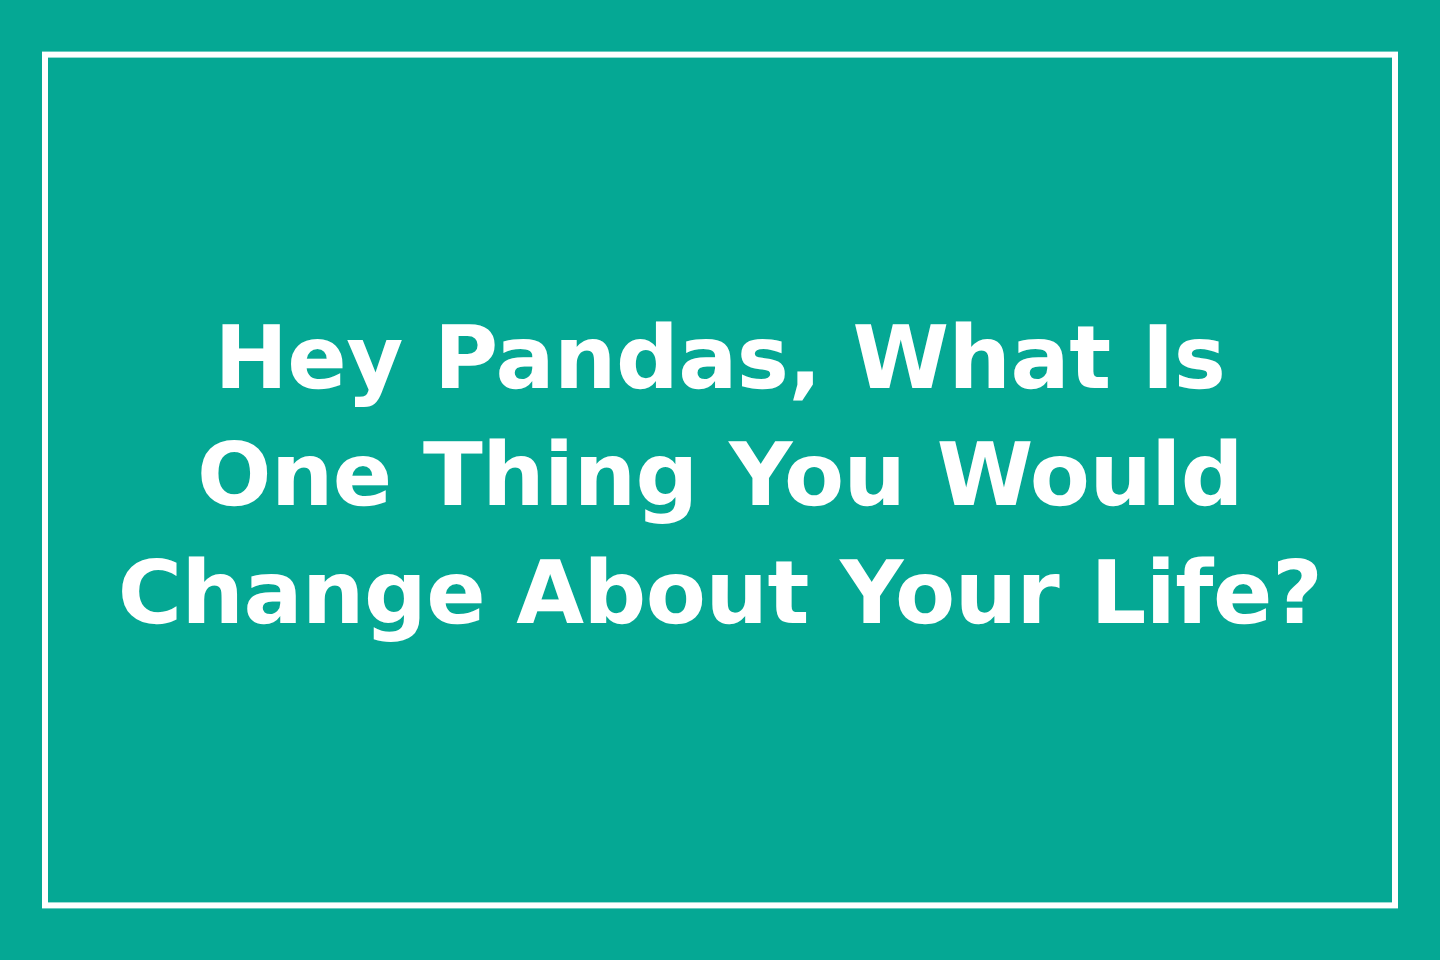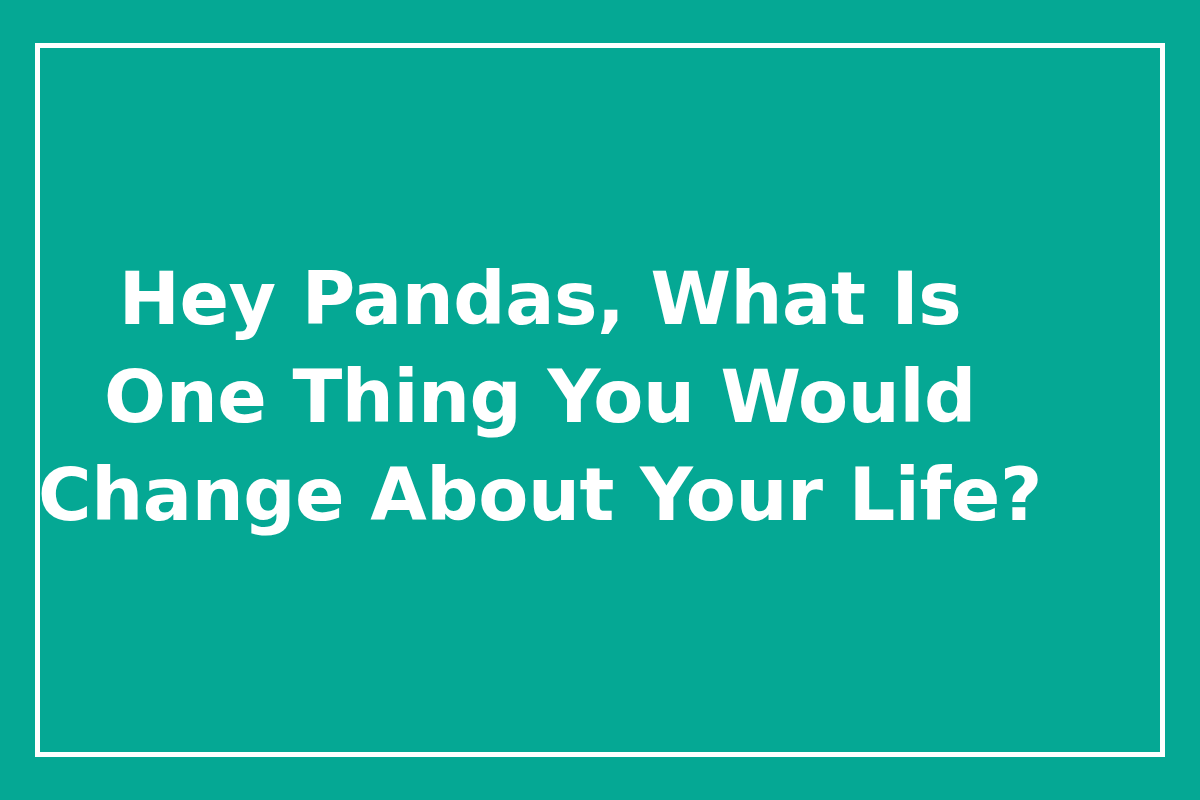--- a/index.html
+++ b/index.html
@@ -30,20 +30,21 @@
     box-sizing: border-box;
   }
   #headline-wrap {
     position: absolute;
     left: 35px;
     right: 35px;
     top: 0;
     height: 800px;
     display: flex;
     align-items: center;
+    justify-content: center;
     pointer-events: none;
   }
   #headline {
     width: 1010px;
     margin: 0;
     padding: 0;
     text-align: center;
     color: #ffffff;
     font-family: "DejaVu Sans", "Liberation Sans", sans-serif;
     font-weight: 700;

